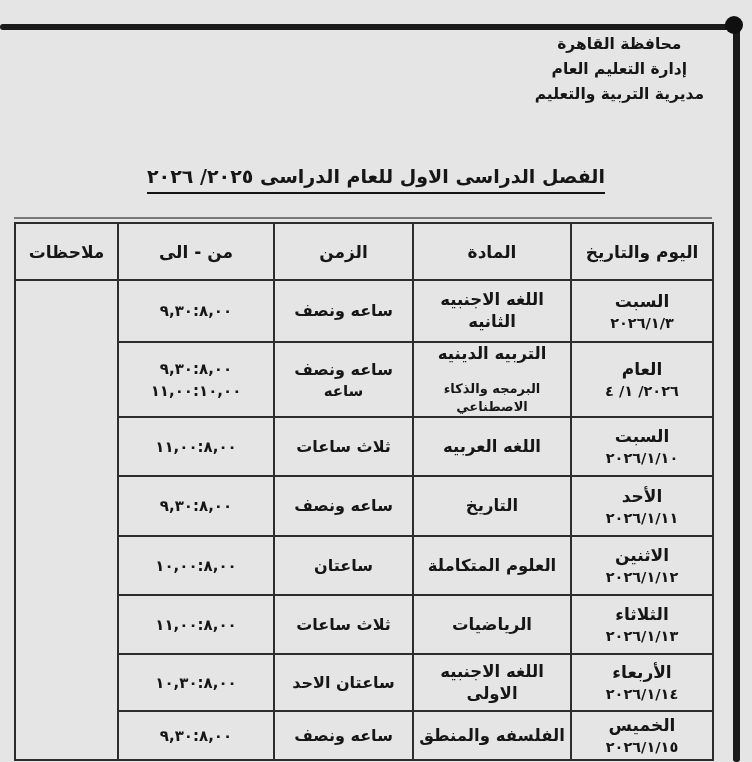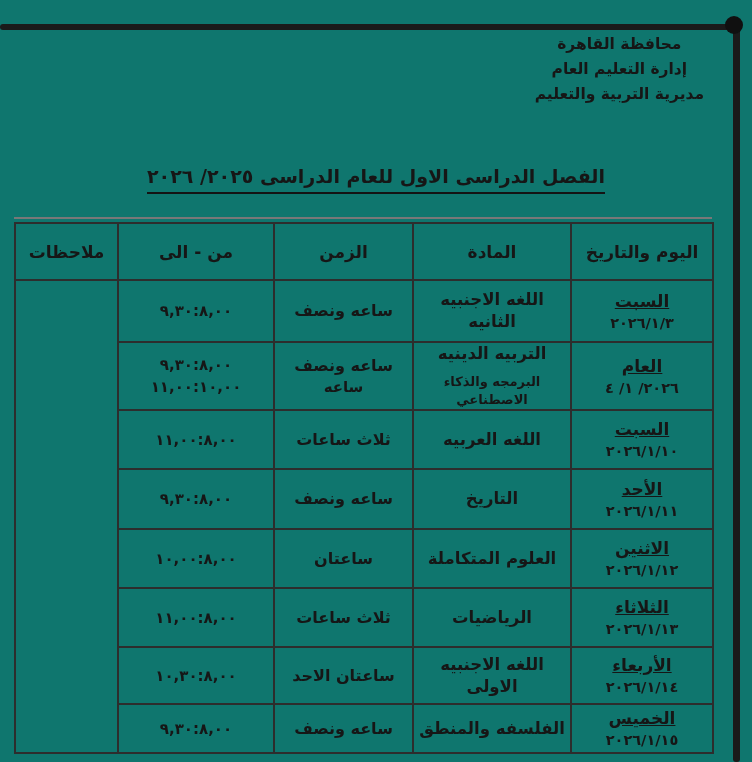--- a/index.html
+++ b/index.html
@@ -1,19 +1,19 @@
 <!DOCTYPE html>
 <html lang="ar"><head>
 <meta charset="utf-8">
 <style>
   html,body{margin:0;padding:0;}
   .page{
     position:relative;
     width:752px;height:762px;
-    background:#0f766e;
+    background:#e5e5e5;
     font-family:"DejaVu Sans", sans-serif;
     font-weight:bold;
     color:#161616;
     overflow:hidden;
   }
   
   .frame-top{position:absolute;left:0;top:24px;width:742px;height:6px;background:#1a1a1a;border-radius:3px;}
   .frame-right{position:absolute;left:733px;top:26px;width:7px;height:736px;background:#1a1a1a;border-radius:3px;}
   .frame-corner{position:absolute;left:725px;top:16px;width:18px;height:18px;background:#101010;border-radius:50%;}
   
@@ -41,24 +41,24 @@
     direction:rtl;
     border-collapse:collapse;table-layout:fixed;
   }
   .exam-table th,.exam-table td{
     border:2px solid #2d2d2d;
     text-align:center;vertical-align:middle;
     padding:0 2px;
     overflow:hidden;
   }
   .exam-table thead th{font-size:17px;}
-  .day-name{font-size:17px;line-height:22px;text-decoration:underline;}
+  .day-name{font-size:17px;line-height:22px;}
   .date{font-size:14.5px;letter-spacing:2px;line-height:20px;margin-top:1px;}
   .subject{font-size:16.5px;line-height:22px;}
-  .subject-sub{font-size:13px;line-height:18px;margin-top:8px;}
+  .subject-sub{font-size:13px;line-height:18px;margin-top:15px;}
   .duration{font-size:16px;line-height:22px;}
   .duration-sub{font-size:15px;line-height:20px;}
   .time{font-size:15px;letter-spacing:2.5px;line-height:22px;}
   .num{direction:ltr;unicode-bidi:isolate;display:inline-block;}
   .notes-cell{background:transparent;}
 </style>
 </head>
 <body>
 
 <div class="page">

